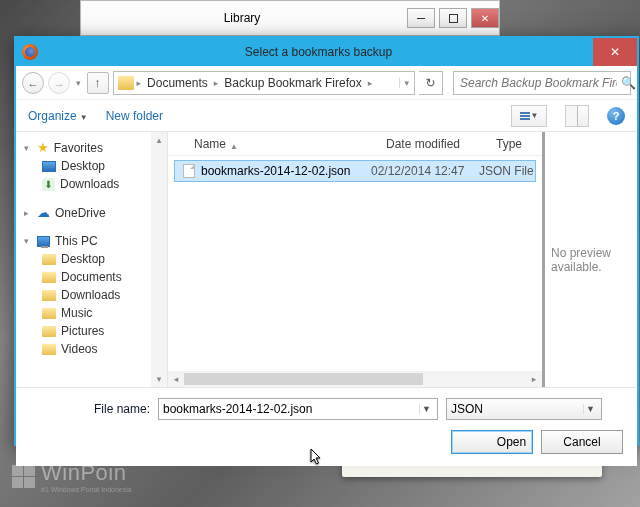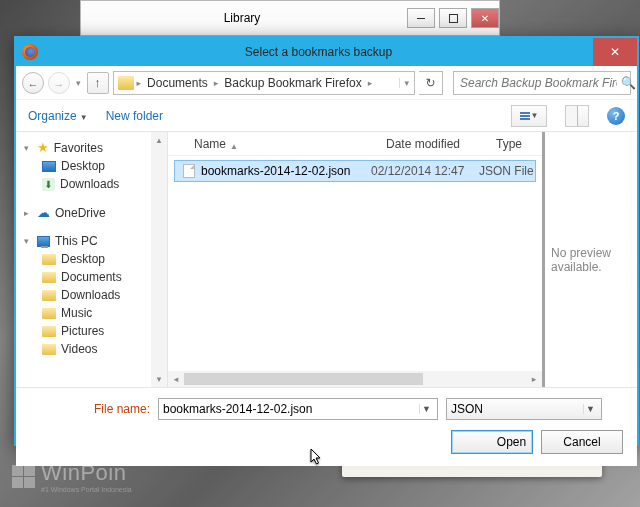--- a/index.html
+++ b/index.html
@@ -81,21 +81,21 @@
 .filerow .c.type { flex: 1; color: #555; }
 .ico-file { width: 12px; height: 14px; background: #fff; border: 1px solid #bbb; position: relative; }
 .ico-file::after { content: ""; position: absolute; top: 0; right: 0; width: 4px; height: 4px; background: linear-gradient(135deg, transparent 48%, #bbb 52%); }
 .filepane .hscroll { position: absolute; left: 0; right: 0; bottom: 0; height: 16px; background: #f4f4f4; display: flex; }
 .filepane .hscroll .ar { width: 16px; display: flex; align-items: center; justify-content: center; color: #888; font-size: 9px; }
 .filepane .hscroll .track { flex: 1; position: relative; }
 .filepane .hscroll .thumb { position: absolute; left: 0; top: 2px; bottom: 2px; width: 70%; background: #d4d4d4; }
 .previewpane { width: 95px; border-left: 3px solid #a3a3a3; display: flex; align-items: center; justify-content: center; color: #888; text-align: left; padding: 6px; font-size: 11px; }
 .footer { padding: 10px 14px 12px 14px; background: #fff; }
 .footer .row { display: flex; align-items: center; gap: 8px; margin-bottom: 10px; }
-.footer label { width: 120px; text-align: right; color: #c2410c; }
+.footer label { width: 120px; text-align: right; color: #0f172a; }
 .footer .combo { height: 22px; border: 1px solid #aaa; display: flex; align-items: center; padding: 0 4px; background: #fff; }
 .footer .combo .val { flex: 1; }
 .footer .combo .dd { width: 14px; text-align: center; color: #555; font-size: 9px; border-left: 1px solid #ddd; }
 .footer .combo.fn { width: 280px; }
 .footer .combo.filter { width: 156px; background: linear-gradient(#fdfdfd,#eee); }
 .footer .btnrow { display: flex; justify-content: flex-end; gap: 8px; }
 .footer .btn { width: 82px; height: 24px; border: 1px solid #999; background: linear-gradient(#fdfdfd,#eaeaea); display: flex; align-items: center; justify-content: center; }
 .footer .btn.primary { border: 1px solid #3a95d8; box-shadow: inset 0 0 0 1px #a3d3f5; padding-left: 39px; }
 .cursor { position: absolute; left: 310px; top: 448px; width: 14px; height: 18px; pointer-events: none; }
 .cursor svg { filter: drop-shadow(0 1px 1px rgba(0,0,0,0.5)); }

